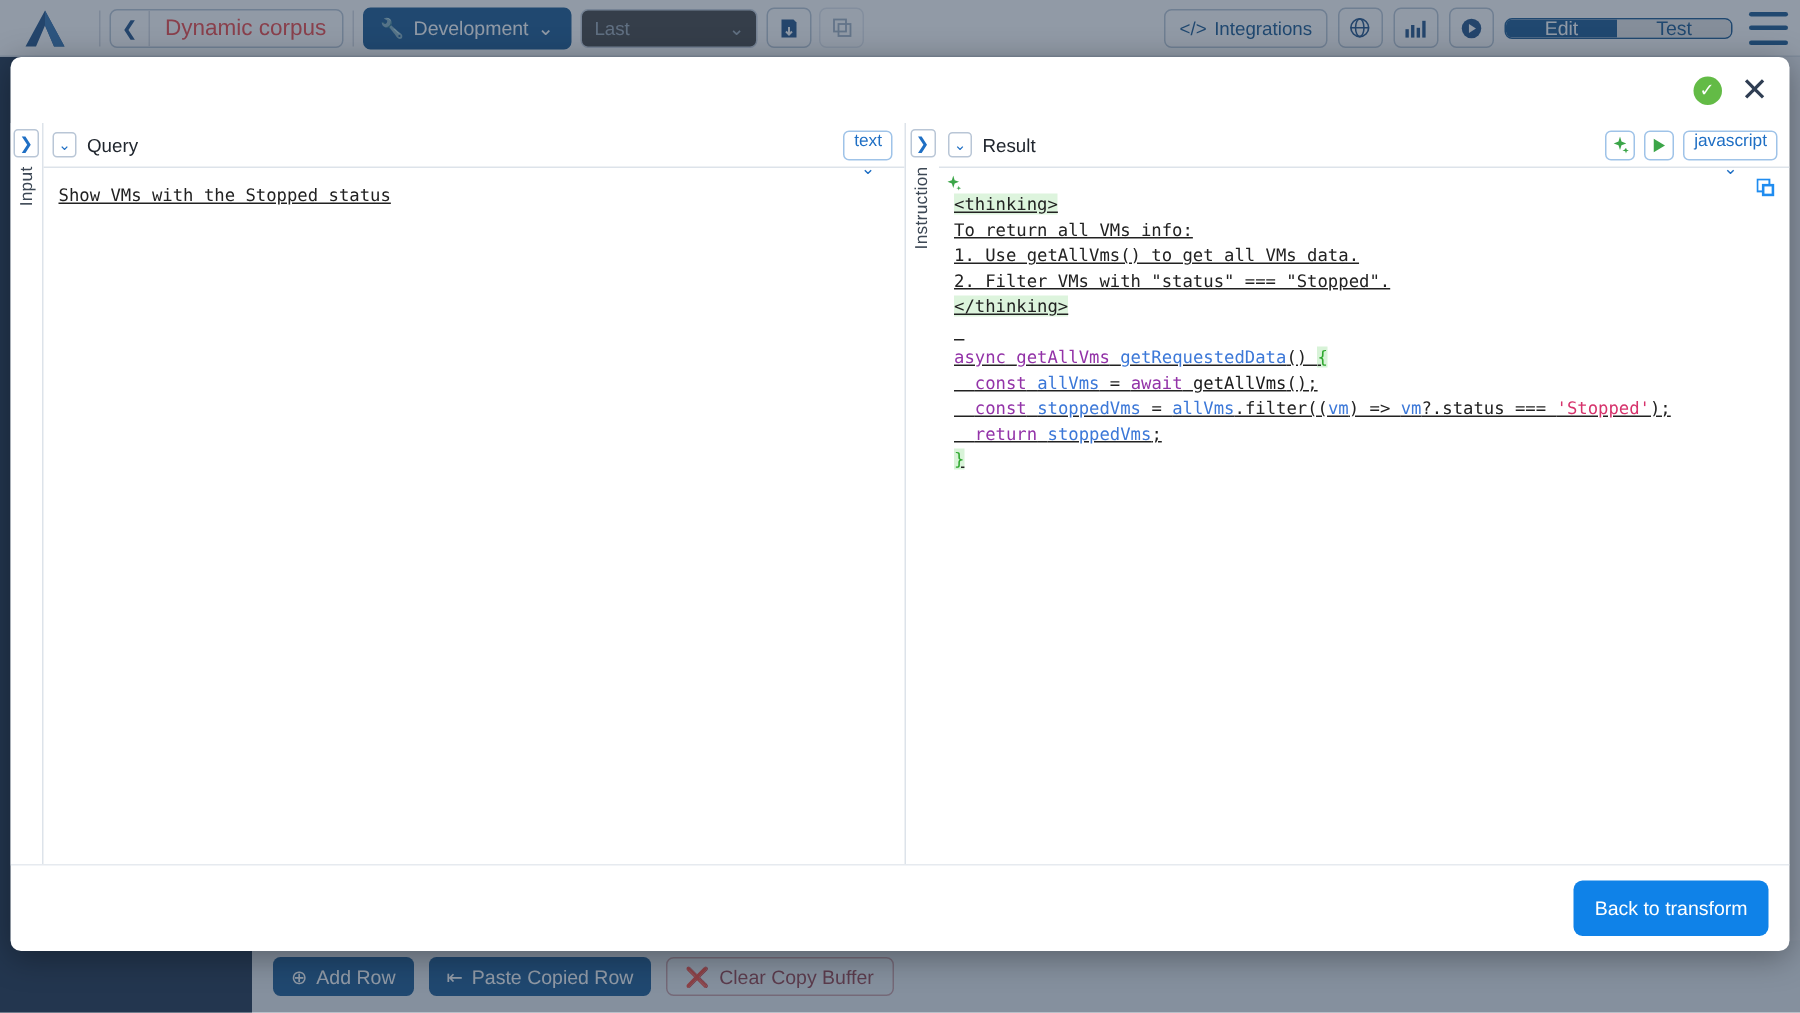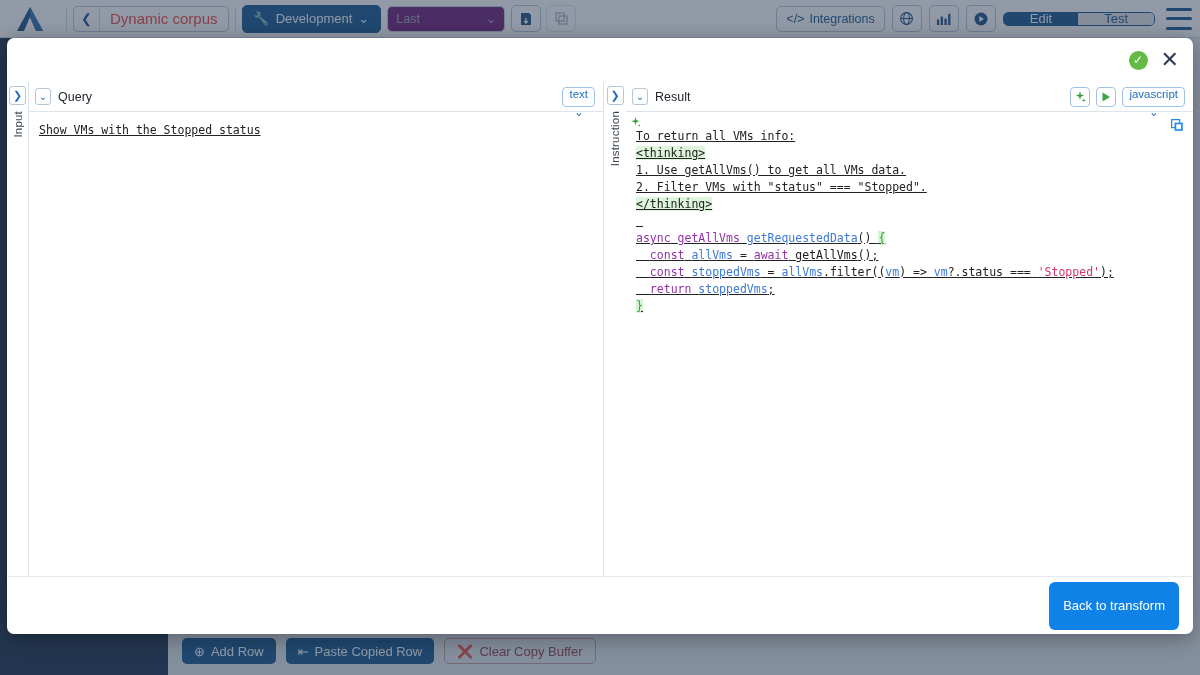--- a/index.html
+++ b/index.html
@@ -28,21 +28,21 @@
   .crumb-label { padding: 0 10px; font-size: 15px; color: #ef4444; white-space: nowrap; text-align: right; }
 
   .btn-dev {
     height: 28px; padding: 0 11px; border-radius: 5px;
     background: #14558f; color: #fff; font-size: 13px;
     display: inline-flex; align-items: center; gap: 6px;
     border: 1px solid #14558f;
   }
   .sel-last {
     height: 26px; width: 118px; border: 1px solid #c6d0dc; border-radius: 5px;
-    background: #701a75; color: #9aa7b5; font-size: 12.5px;
+    background: #404040; color: #9aa7b5; font-size: 12.5px;
     display: flex; align-items: center; padding: 0 8px; justify-content: space-between;
   }
   .sq-btn { width: 30px; height: 27px; border:1px solid #b9c6d6; border-radius:5px; background:#fff; color:#1c4e86;
     display:flex; align-items:center; justify-content:center; }
   .sq-btn.ghost { border-color:#e2e7ee; color:#9fb0c2; }
 
   .topbar-right { margin-left: auto; display: flex; align-items: center; gap: 7px; padding-right: 8px; }
   .integr {
     height: 26px; padding: 0 9px; border:1px solid #b9c6d6; border-radius:5px; background:#fff;
     color:#14558f; font-size:12.5px; display:flex; align-items:center; gap:5px;
@@ -129,21 +129,21 @@
   .hl-think { background:#ddf4dd; }
   .kw   { color:#9333a8; }
   .id   { color:#3c78d8; }
   .fn   { color:#1a1a1a; }
   .str  { color:#d6336c; }
   .brc  { color:#2fa82f; background:#d8f3d8; }
   .plain{ color:#222; }
 
   .modal-foot { height:58px; display:flex; align-items:center; justify-content:flex-end; padding-right:14px; border-top:1px solid #e6eaef; }
   .btn-back {
-    background:#0f82e8; color:#fff; font-size:13px; padding:0 14px; height:48px;
+    background:#0f82e8; color:#fff; font-size:13px; padding:0 14px; height:37px;
     border-radius:6px; display:inline-flex; align-items:center;
   }
 </style>
 </head>
 <body>
 
 <div id="app-root">
 
   <div class="topbar">
     <div class="logo-cell">
@@ -309,22 +309,22 @@
             </svg>
         </div>
         <div class="copy-ico">
           <svg width="13" height="13" viewBox="0 0 13 13">
             <rect x="0.6" y="0.6" width="8" height="8" fill="none" stroke="#1f8cf0" stroke-width="1.3"></rect>
             <rect x="3.6" y="3.6" width="8.2" height="8.2" fill="#1f8cf0"></rect>
             <rect x="5.3" y="5.3" width="4.8" height="4.8" fill="#fff"></rect>
           </svg>
         </div>
         <div id="code-out" style="padding-top:6px">
+            <div class="line"><span class="hl-think">&lt;thinking&gt;</span></div>
             <div class="line"><span class="plain">To return all VMs info:</span></div>
-            <div class="line"><span class="hl-think">&lt;thinking&gt;</span></div>
             <div class="line"><span class="plain">1. Use getAllVms() to get all VMs data.</span></div>
             <div class="line"><span class="plain">2. Filter VMs with "status" === "Stopped".</span></div>
             <div class="line"><span class="hl-think">&lt;/thinking&gt;</span></div>
             <div class="line">&nbsp;</div>
             <div class="line"><span class="kw">async</span><span class="plain"> </span><span class="kw">getAllVms</span><span class="plain"> </span><span class="id">getRequestedData</span><span class="plain">() </span><span class="brc">{</span></div>
             <div class="line"><span class="plain">  </span><span class="kw">const</span><span class="plain"> </span><span class="id">allVms</span><span class="plain"> = </span><span class="kw">await</span><span class="plain"> </span><span class="fn">getAllVms</span><span class="plain">();</span></div>
             <div class="line"><span class="plain">  </span><span class="kw">const</span><span class="plain"> </span><span class="id">stoppedVms</span><span class="plain"> = </span><span class="id">allVms</span><span class="plain">.filter((</span><span class="id">vm</span><span class="plain">) =&gt; </span><span class="id">vm</span><span class="plain">?.status === </span><span class="str">'Stopped'</span><span class="plain">);</span></div>
             <div class="line"><span class="plain">  </span><span class="kw">return</span><span class="plain"> </span><span class="id">stoppedVms</span><span class="plain">;</span></div>
             <div class="line"><span class="brc">}</span></div>
           </div>

